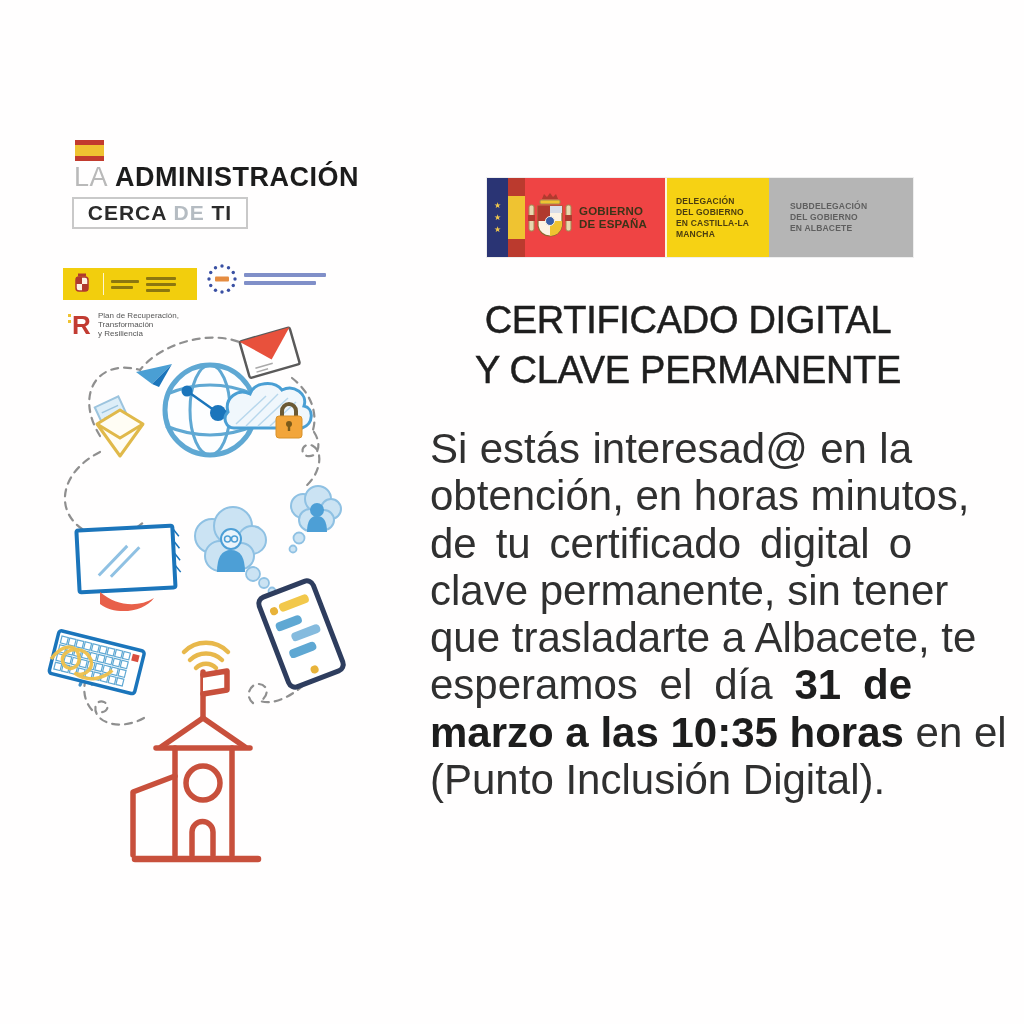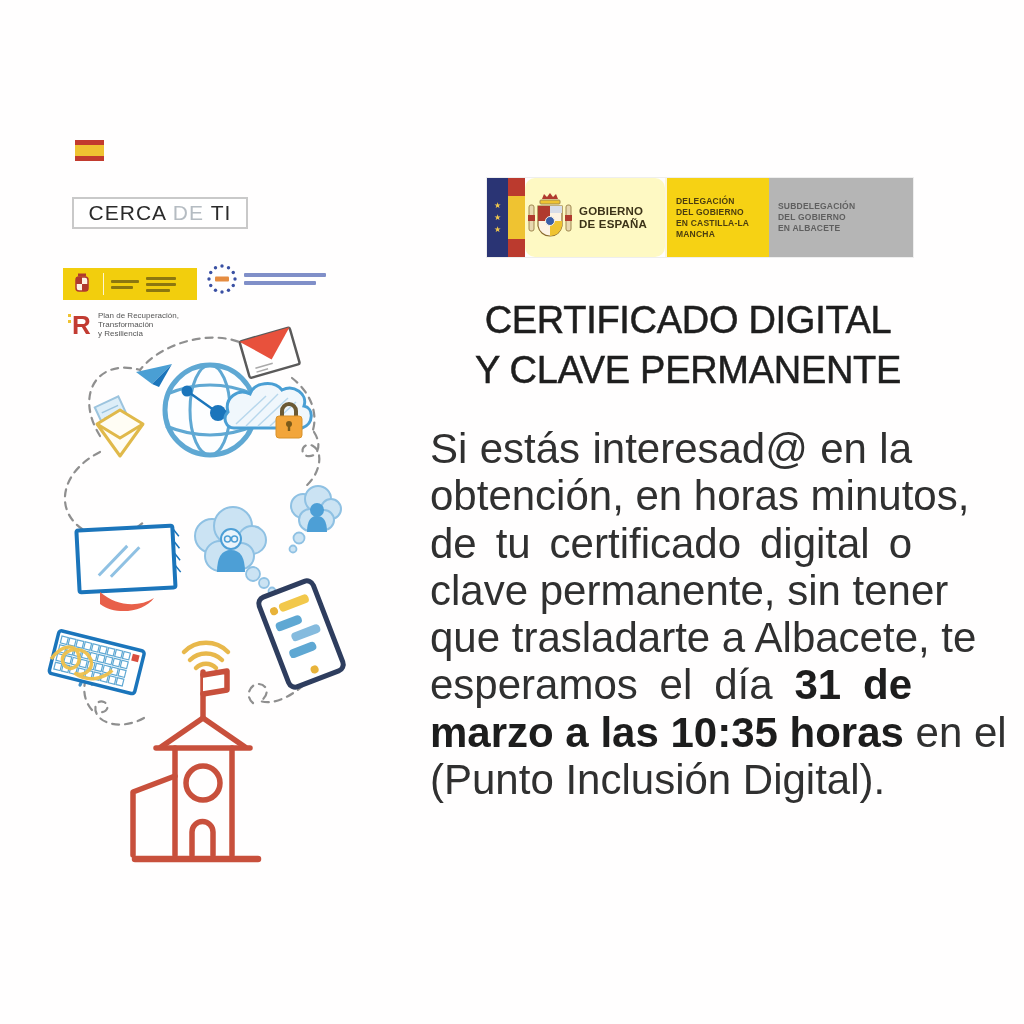--- a/index.html
+++ b/index.html
@@ -8,44 +8,44 @@
     position:relative;width:1024px;height:1024px;background:#fffefe;overflow:hidden;
     font-family:"Liberation Sans","DejaVu Sans",sans-serif;color:#2f2f2f;
   }
   
   .brand-flag{position:absolute;left:75px;top:140px;width:29px;height:21px;display:flex;flex-direction:column;}
   .brand-flag .r{flex:1;background:#c23b2e;}
   .brand-flag .y{flex:2;background:#efc331;}
   .brand-title{position:absolute;left:74px;top:162px;width:330px;font-size:27px;font-weight:800;color:#1c1c1c;letter-spacing:.5px;white-space:nowrap;}
   .brand-title .lt{color:#b9b9b9;font-weight:400;}
   .brand-box{position:absolute;left:72px;top:197px;width:176px;height:32px;border:2px solid #c9c9c9;background:#fff;
-    display:flex;align-items:center;justify-content:center;font-size:21px;font-weight:400;letter-spacing:1px;color:#2b2b2b;white-space:pre;}
+    display:flex;align-items:center;justify-content:center;font-size:21px;font-weight:700;letter-spacing:1px;color:#2b2b2b;white-space:pre;}
   .brand-box .lt{color:#b5bcc2;}
   
   .minigov{position:absolute;left:63px;top:268px;width:134px;height:32px;background:#f2ce0d;display:flex;align-items:center;}
   .minigov .bars{display:flex;flex-direction:column;gap:3px;margin-left:7px;}
   .minigov .bars div{height:3px;background:#6a5a10;opacity:.75;border-radius:1px;}
   .minigov .sep{width:1px;height:22px;background:#fdf6cf;margin-left:8px;}
   .femp{position:absolute;left:205px;top:261px;width:124px;height:36px;display:flex;align-items:center;}
   .femp .bars{display:flex;flex-direction:column;gap:4px;margin-left:5px;filter:blur(.4px);}
   .femp .bars div{height:4px;background:#4a5fb0;opacity:.7;border-radius:1px;}
   .prtr{position:absolute;left:66px;top:308px;width:150px;height:40px;display:flex;align-items:flex-start;}
   .prtr-lines{margin-left:6px;margin-top:3px;font-size:8px;line-height:9px;color:#555;}
   
   .banner{position:absolute;left:487px;top:178px;width:426px;height:79px;display:flex;box-shadow:0 0 0 1px #eee;}
   .eu{width:21px;background:#2a3474;display:flex;flex-direction:column;align-items:center;justify-content:center;gap:4px;}
   .eu span{color:#f2c94c;font-size:8px;line-height:8px;}
   .flagstrip{width:17px;display:flex;flex-direction:column;}
   .flagstrip .r{height:18px;background:#bb3a2e;}
   .flagstrip .y{flex:1;background:#efc331;}
-  .gob{width:140px;background:#fef9c3;display:flex;align-items:center;border-radius:10px;}
+  .gob{width:140px;background:#ef4444;display:flex;align-items:center;}
   .gob-text{font-size:11.5px;font-weight:800;color:#3c3318;line-height:13px;margin-left:4px;letter-spacing:.2px;}
   .deleg{width:104px;background:#f6d214;border-left:2px solid #fcf6dc;display:flex;flex-direction:column;justify-content:center;padding-left:9px;}
   .deleg div{font-size:8.5px;font-weight:700;color:#4b3d10;line-height:11px;letter-spacing:.2px;}
-  .subdeleg{flex:1;background:#b5b5b5;display:flex;flex-direction:column;justify-content:center;padding-left:9px;}
+  .subdeleg{flex:1;background:#b5b5b5;display:flex;flex-direction:column;justify-content:center;padding-left:21px;}
   .subdeleg div{font-size:8.5px;font-weight:700;color:#5f5f5f;line-height:11px;letter-spacing:.2px;}
   
   .title{position:absolute;left:438px;top:295px;width:500px;text-align:center;}
   .title-line{font-size:38px;line-height:50px;font-weight:400;color:#1e1e1e;letter-spacing:-.3px;-webkit-text-stroke:.5px #1e1e1e;}
   .bodytext{position:absolute;left:430px;top:425px;width:482px;}
   .body-line{font-size:42px;line-height:47.3px;color:#303030;text-align:justify;text-align-last:justify;white-space:nowrap;}
   .body-line.last{text-align-last:left;}
   .body-line b{font-weight:700;color:#1d1d1d;}
   
   .illus{position:absolute;left:40px;top:320px;}
@@ -53,20 +53,21 @@
 </head>
 <body>
 
 <div class="page">
 
   <div class="brand-flag">
       <div class="r"></div>
       <div class="y"></div>
       <div class="r"></div>
     </div>
+  <div class="brand-title"><span class="lt">LA</span><span> ADMINISTRACIÓN</span></div>
   <div class="brand-box"><span>CERCA </span><span class="lt">DE </span><span>TI</span></div>
 
   <div class="minigov">
     <svg width="26" height="26" viewBox="0 0 26 26" style="margin-left:6px">
       <rect x="7" y="6" width="12" height="14" rx="3" fill="#fdf3e3" stroke="#b03a2e" stroke-width="1.5"></rect>
       <rect x="7" y="6" width="6" height="7" fill="#b03a2e"></rect>
         <rect x="13" y="13" width="6" height="7" fill="#b03a2e"></rect>
       <rect x="9" y="2.5" width="8" height="3" fill="#b03a2e"></rect>
     </svg>
     <div class="sep"></div>

